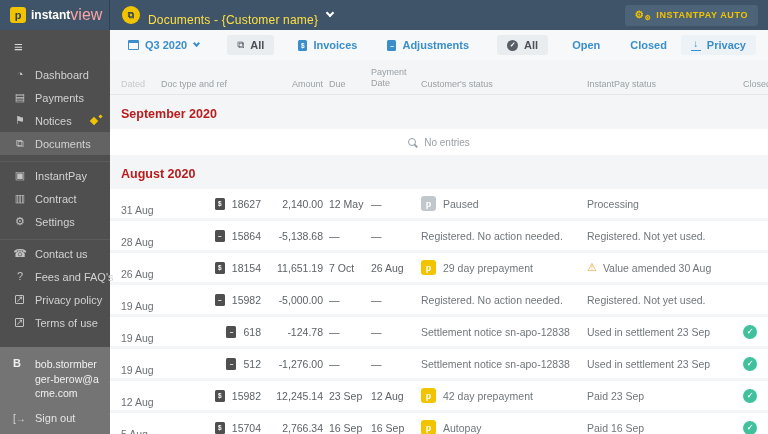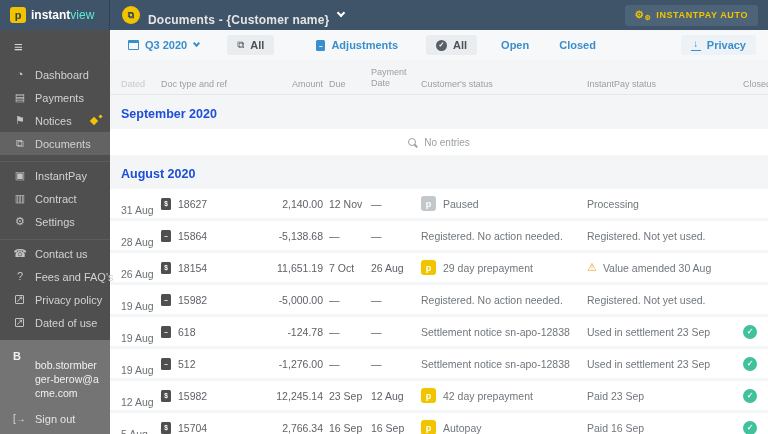--- a/index.html
+++ b/index.html
@@ -5,24 +5,24 @@
   * { margin:0; padding:0; box-sizing:border-box; }
   html,body { background:#888; }
   body { font-family:"Liberation Sans", sans-serif; }
   .page { position:relative; width:768px; height:434px; background:#f3f5f6; overflow:hidden; }
 
   
   .topbar { position:absolute; top:0; left:0; right:0; height:30px; background:#3f5468; display:flex; align-items:center; z-index:5; }
   .logo-area { width:110px; height:100%; display:flex; align-items:center; padding-left:10px; border-right:1px solid rgba(0,0,0,0.22); flex:none; }
   .logo-chip { width:16px; height:16px; background:#f2c400; border-radius:3px; color:#35414d; font-size:11px; font-weight:bold; display:flex; align-items:center; justify-content:center; margin-right:5px; }
   .brand-bold { color:#fff; font-weight:bold; font-size:12px; }
-  .brand-light { color:#5eead4; font-size:12px; }
+  .brand-light { color:#fca5a5; font-size:16px; }
   .topbar-main { flex:1; display:flex; align-items:center; padding:0 10px 0 12px; }
   .doc-circle { width:18px; height:18px; border-radius:50%; background:#f2c400; color:#3c4a57; font-size:9px; display:flex; align-items:center; justify-content:center; margin-right:8px; font-weight:bold; }
-  .topbar-title { color:#e5e5e5; font-size:12px; font-weight:bold; letter-spacing:0.2px;margin-top:10px; }
+  .topbar-title { color:#fde047; font-size:12px; font-weight:normal; letter-spacing:0.2px;margin-top:10px; }
   .chev { display:inline-block; width:6px; height:6px; border-right:2px solid #fff; border-bottom:2px solid #fff; transform:rotate(45deg); margin-left:9px; margin-top:-4px; }
   .ipauto-btn { margin-left:auto; background:#4d6378; border:none; border-radius:3px; padding:5px 10px; color:#f2c400; font-family:inherit; font-size:9px; font-weight:bold; letter-spacing:0.6px; display:flex; align-items:center; cursor:pointer; }
   .gear-sm { font-size:10px; margin-right:5px; line-height:1; }
   .gear-sm i { font-style:normal; font-size:7px; vertical-align:-2px; }
 
   
   .sidebar { position:absolute; top:30px; left:0; bottom:0; width:110px; background:#4f4f4f; display:flex; flex-direction:column; z-index:4; }
   .hamburger { color:#d8d8d8; font-size:15px; font-weight:bold; padding:8px 0 6px 14px; cursor:pointer; }
   .nav-group { padding:2px 0 6px 0; border-bottom:1px solid rgba(255,255,255,0.07); }
   .nav-group:last-child { border-bottom:none; }
@@ -31,21 +31,21 @@
   .nav-icon { width:14px; flex:none; margin-right:8px; font-size:11px; color:#c3c3c3; text-align:center; line-height:1; }
   .nav-icon.ext-box { font-size:9px; border:1px solid #c3c3c3; border-radius:1px; width:9px; height:9px; margin-left:2px; margin-right:11px; display:flex; align-items:center; justify-content:center; }
   .nav-label { white-space:nowrap; }
   .sparkles { margin-left:auto; position:relative; width:12px; height:12px; }
   .sparkles i { position:absolute; background:#f2c400; transform:rotate(45deg); }
   .sparkles .d1 { width:6px; height:6px; left:1px; top:3px; }
   .sparkles .d2 { width:3px; height:3px; right:0px; top:0px; }
   .user-section { margin-top:auto; background:#747474; padding:10px 8px 10px 13px; }
   .user-row { display:flex; color:#f0f0f0; }
   .avatar { font-size:11px; font-weight:bold; width:14px; flex:none; margin-right:8px; }
-  .user-email { font-size:10.5px; line-height:1.35; word-break:break-all;margin-top:8px; }
+  .user-email { font-size:10.5px; line-height:1.35; word-break:break-all; }
   .signout { display:flex; align-items:center; margin-top:12px; color:#e4e4e4; font-size:11px; cursor:pointer; }
   .exit-icon { width:14px; flex:none; margin-right:8px; font-size:10px; color:#d8d8d8; }
 
   
   .main { position:absolute; top:30px; left:110px; right:0; bottom:0; background:#f3f5f6; }
 
   
   .toolbar { height:30px; display:flex; align-items:center; padding:6px 12px; background:#f6f8f9; }
   .tb-link { background:none; border:none; font-family:inherit; color:#3a8ecb; font-size:11px; font-weight:bold; display:flex; align-items:center; cursor:pointer; padding:4px 6px; }
   .pill { background:#e9edf0; border:none; border-radius:3px; font-family:inherit; color:#4b5156; font-size:11px; font-weight:bold; display:flex; align-items:center; cursor:pointer; padding:4px 10px; }
@@ -59,28 +59,28 @@
   .dl-icon { display:inline-block; width:10px; text-align:center; border-bottom:1.5px solid #3a8ecb; line-height:1; font-size:10px; margin-right:6px; padding-bottom:1px; }
 
   
   .grid { display:grid; grid-template-columns:34px 100px 56px 36px 44px 160px 150px 1fr; column-gap:6px; padding:0 11px; align-items:center; }
   .thead { height:34px; align-items:end; padding-bottom:5px; font-size:9px; color:#9aa0a5; }
   .thead .h-dated { color:#c6cacd; }
   .h-amount { text-align:right; }
   .h-closed { text-align:right; }
   .h-payment { line-height:1.25; }
   .sections { border-top:1px solid #e4e7e9; }
-  .section-title { font-size:12.5px; font-weight:bold; color:#1d4ed8; padding:12px 11px 8px 11px; }
+  .section-title { font-size:12.5px; font-weight:bold; color:#b91c1c; padding:12px 11px 8px 11px; }
   .empty-row { background:#fff; height:26px; display:flex; align-items:center; justify-content:center; color:#9aa0a5; font-size:10px; }
   .mag-icon { position:relative; width:8px; height:8px; border:1.5px solid #9aa0a5; border-radius:50%; margin-right:8px; }
   .mag-icon::after { content:""; position:absolute; width:4px; height:1.5px; background:#9aa0a5; transform:rotate(45deg); right:-3px; bottom:-1px; }
   .trow { background:#fff; height:29px; margin-bottom:3px; font-size:10.5px; color:#5d6267; cursor:pointer; }
   .cell { overflow:hidden; white-space:nowrap; }
   .c-dated { color:#6b7075;margin-top:12px; }
-  .c-doc { display:flex; align-items:center; }
+  .c-doc { display:flex; align-items:center;justify-content:flex-end; }
   .file-icon { width:10px; height:12px; border-radius:1.5px; background:#4f4f4f; color:#fff; font-size:6.5px; font-weight:bold; display:inline-flex; align-items:center; justify-content:center; margin-right:7px; flex:none; }
   .c-amount { text-align:right; }
   .c-ip, .c-cust { display:flex; align-items:center; color:#70767b; }
   .pchip { width:15px; height:15px; border-radius:3px; color:#fff; font-size:9px; font-weight:bold; display:inline-flex; align-items:center; justify-content:center; margin-right:7px; flex:none; }
   .chip-gray { background:#c2c7cc; }
   .chip-yellow { background:#f2c400; }
   .warn { color:#f0a030; font-size:11px; margin-right:6px; flex:none; }
   .c-closed { display:flex; justify-content:flex-end; }
   .gcheck { width:14px; height:14px; border-radius:50%; background:#3fc29c; color:#fff; font-size:8px; font-weight:bold; display:inline-flex; align-items:center; justify-content:center; }
 </style>
@@ -153,21 +153,21 @@
           <div class="nav-item">
             <span class="nav-icon">?</span>
             <span class="nav-label">Fees and FAQ's</span>
           </div>
           <div class="nav-item">
             <span class="nav-icon ext-box">↗</span>
             <span class="nav-label">Privacy policy</span>
           </div>
           <div class="nav-item">
             <span class="nav-icon ext-box">↗</span>
-            <span class="nav-label">Dated of use</span>
+            <span class="nav-label">Terms of use</span>
           </div>
         </div>
       </div>
     <div class="user-section">
       <div class="user-row">
         <span class="avatar">B</span>
         <span class="user-email">bob.stormberger-berow@acme.com</span>
       </div>
       <div class="signout">
         <span class="exit-icon">[→</span>
@@ -183,20 +183,24 @@
         <span class="cal-icon"></span>
         <span>Q3 2020</span>
         <span class="chev blue"></span>
       </button>
       <span class="gap-1"></span>
       <button class="pill">
         <span class="copy-glyph">⧉</span>
         <span>All</span>
       </button>
       <span class="gap-2"></span>
+      <button class="tb-link">
+        <span class="mini-file">$</span>
+        <span>Invoices</span>
+      </button>
       <span class="gap-2"></span>
       <button class="tb-link">
         <span class="mini-file">–</span>
         <span>Adjustments</span>
       </button>
       <span class="gap-1"></span>
       <button class="pill">
         <span class="ccheck">✓</span>
         <span>All</span>
       </button>
@@ -233,21 +237,21 @@
       </div>
       <div class="section-title">August 2020</div>
       <div>
           <div class="grid trow">
             <div class="cell c-dated">31 Aug</div>
             <div class="cell c-doc">
               <span class="file-icon">$</span>
               <span>18627</span>
             </div>
             <div class="cell c-amount">2,140.00</div>
-            <div class="cell c-due">12 Nov</div>
+            <div class="cell c-due">12 May</div>
             <div class="cell c-pay">—</div>
             <div class="cell c-ip">
               <span class="pchip chip-gray">p</span>
               <span>Paused</span>
             </div>
             <div class="cell c-cust">
               <span>Processing</span>
             </div>
             <div class="cell c-closed"></div>
           </div>

